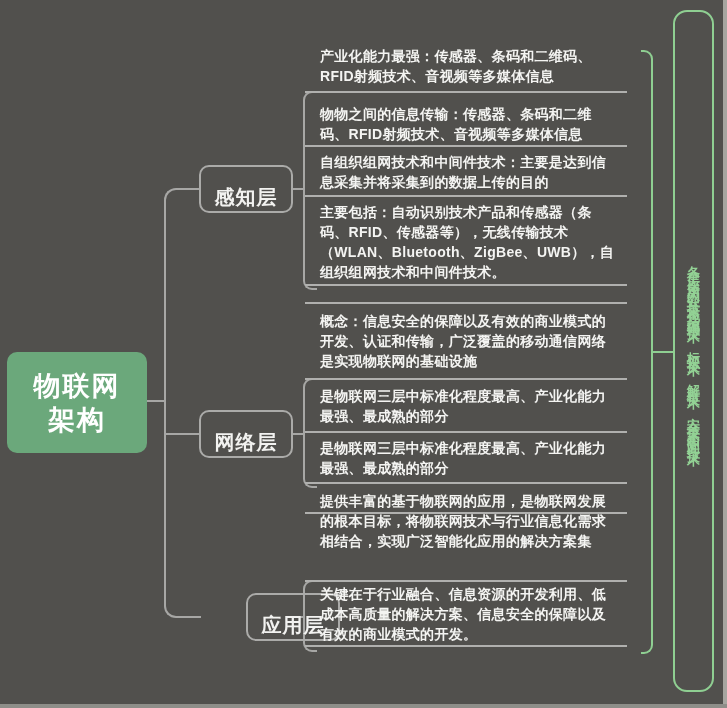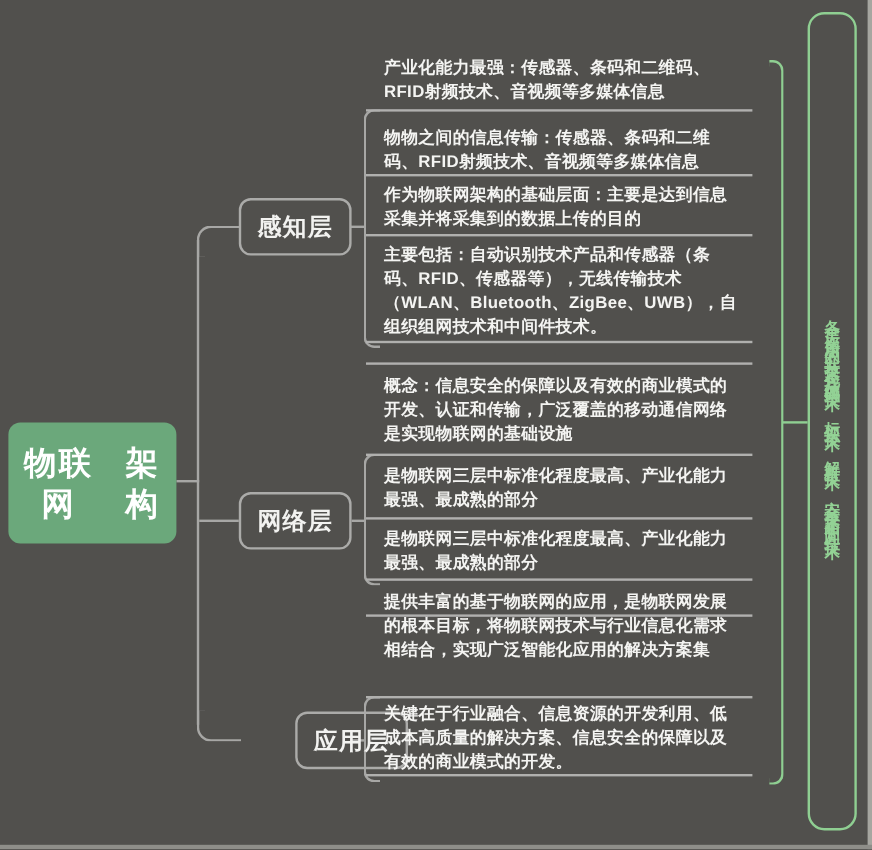--- a/index.html
+++ b/index.html
@@ -17,28 +17,28 @@
     position:absolute;border:2px solid #a7a7a5;border-right:none;
     border-radius:9px 0 0 9px;background:transparent;
   }
   .corner{position:absolute;border:0 solid #a7a7a5;background:transparent;}
   .corner.tl{border-left-width:2px;border-top-width:2px;border-top-left-radius:12px;}
   .corner.bl{border-left-width:2px;border-bottom-width:2px;border-bottom-left-radius:12px;}
   
   .root-node{
     position:absolute;left:7px;top:352px;width:140px;height:101px;
     background:#6ba87b;border-radius:10px;color:#ffffff;
-    display:flex;flex-direction:row;align-items:center;justify-content:center;
+    display:flex;flex-direction:column;align-items:center;justify-content:center;
     font-size:27px;font-weight:bold;line-height:34px;letter-spacing:2px;
     box-sizing:border-box;text-align:center;cursor:default;
   }
   .layer-node{
     position:absolute;width:94px;height:48px;box-sizing:border-box;
     border:2px solid #ababa9;border-radius:10px;color:#f2f2f0;
-    display:flex;align-items:center;justify-content:center;
+    display:flex;align-items:flex-end;justify-content:center;
     font-size:20px;font-weight:bold;letter-spacing:1px;background:transparent;
   }
   
   .block{
     position:absolute;left:305px;width:322px;box-sizing:border-box;
     padding:0 10px 0 15px;display:flex;align-items:center;
     color:#f4f4f2;font-size:14px;font-weight:bold;line-height:20px;
     letter-spacing:0.3px;
   }
   .sep{position:absolute;left:305px;width:322px;height:2px;background:#b0b0ae;}
@@ -99,21 +99,21 @@
 
   <div class="block" style="top:40px;height:52px;">
     <span>产业化能力最强：传感器、条码和二维码、 RFID射频技术、音视频等多媒体信息</span>
   </div>
   <div class="sep" style="top:91px;"></div>
   <div class="block" style="top:98px;height:51px;">
     <span>物物之间的信息传输：传感器、条码和二维码、RFID射频技术、音视频等多媒体信息</span>
   </div>
   <div class="sep" style="top:145px;"></div>
   <div class="block" style="top:148px;height:47px;">
-    <span>作为物联网架构的基础层面：主要是达到信息采集并将采集到的数据上传的目的</span>
+    <span>自组织组网技术和中间件技术：主要是达到信息采集并将采集到的数据上传的目的</span>
   </div>
   <div class="sep" style="top:195px;"></div>
   <div class="block" style="top:200px;height:84px;">
     <span>主要包括：自动识别技术产品和传感器（条码、RFID、传感器等），无线传输技术（WLAN、Bluetooth、ZigBee、UWB），自组织组网技术和中间件技术。</span>
   </div>
   <div class="sep" style="top:284px;"></div>
 
   <div class="sep" style="top:302px;"></div>
   <div class="block" style="top:304px;height:73px;">
     <span>概念：信息安全的保障以及有效的商业模式的开发、认证和传输，广泛覆盖的移动通信网络是实现物联网的基础设施</span>

